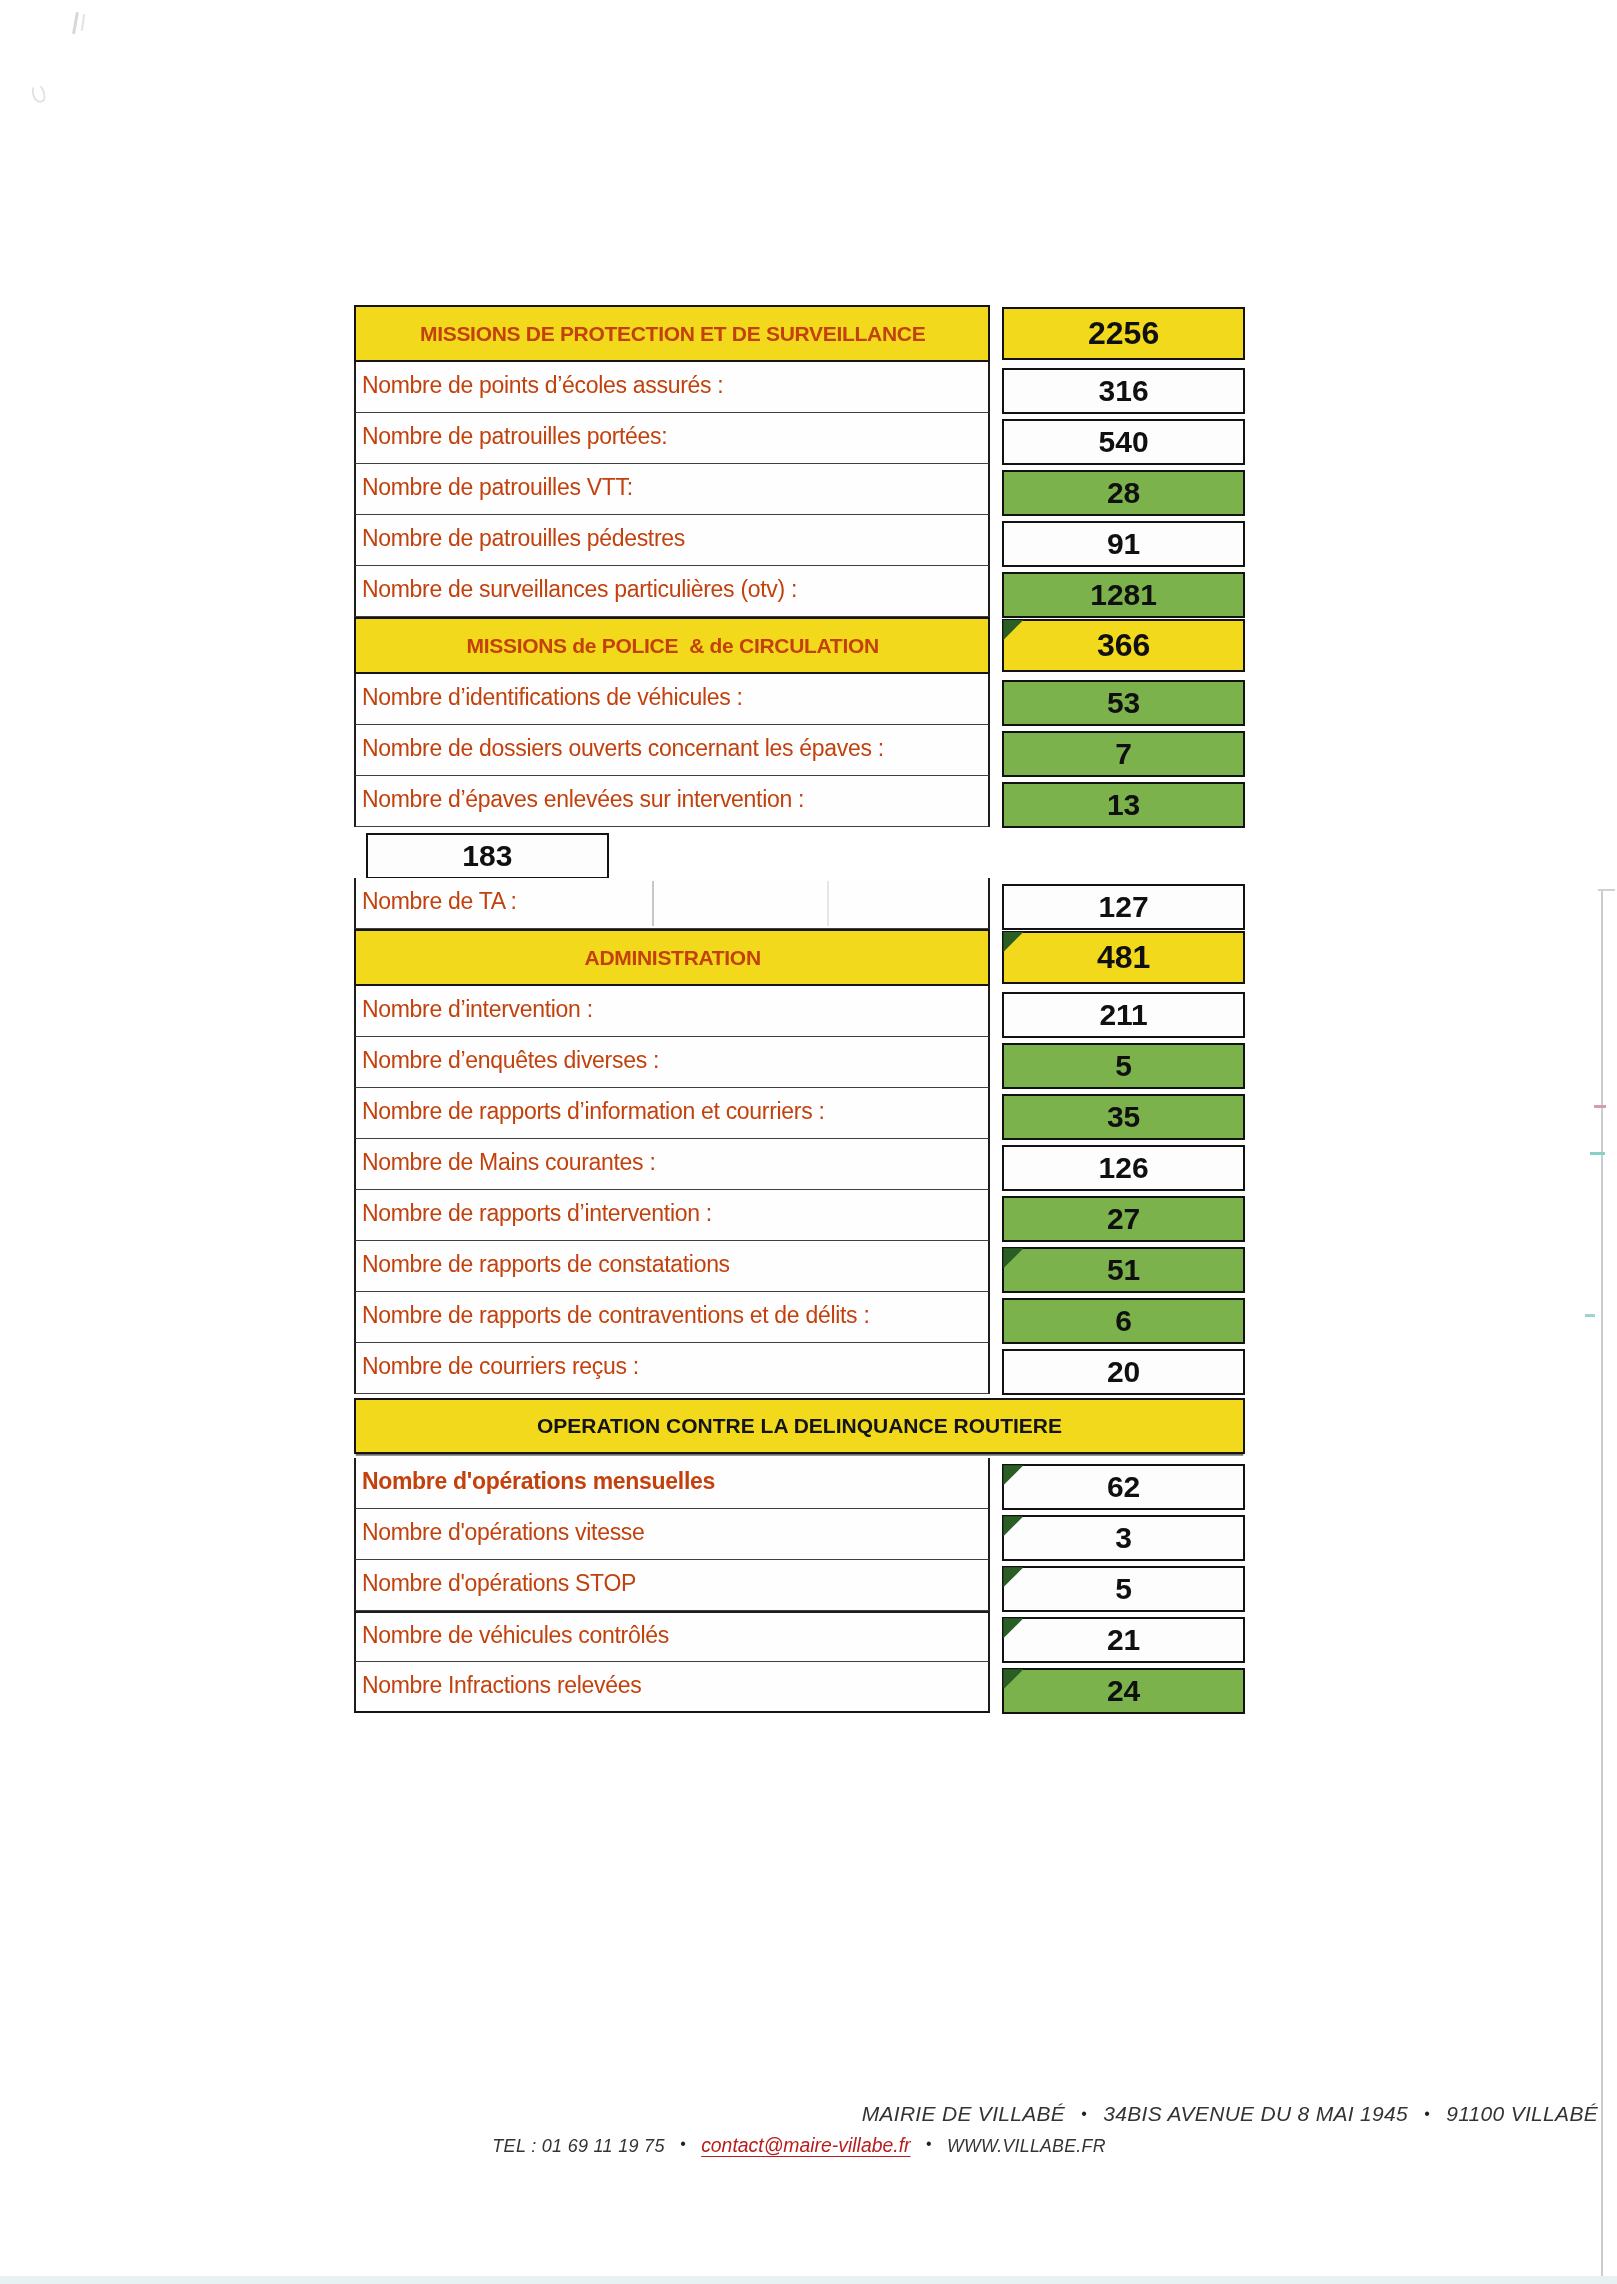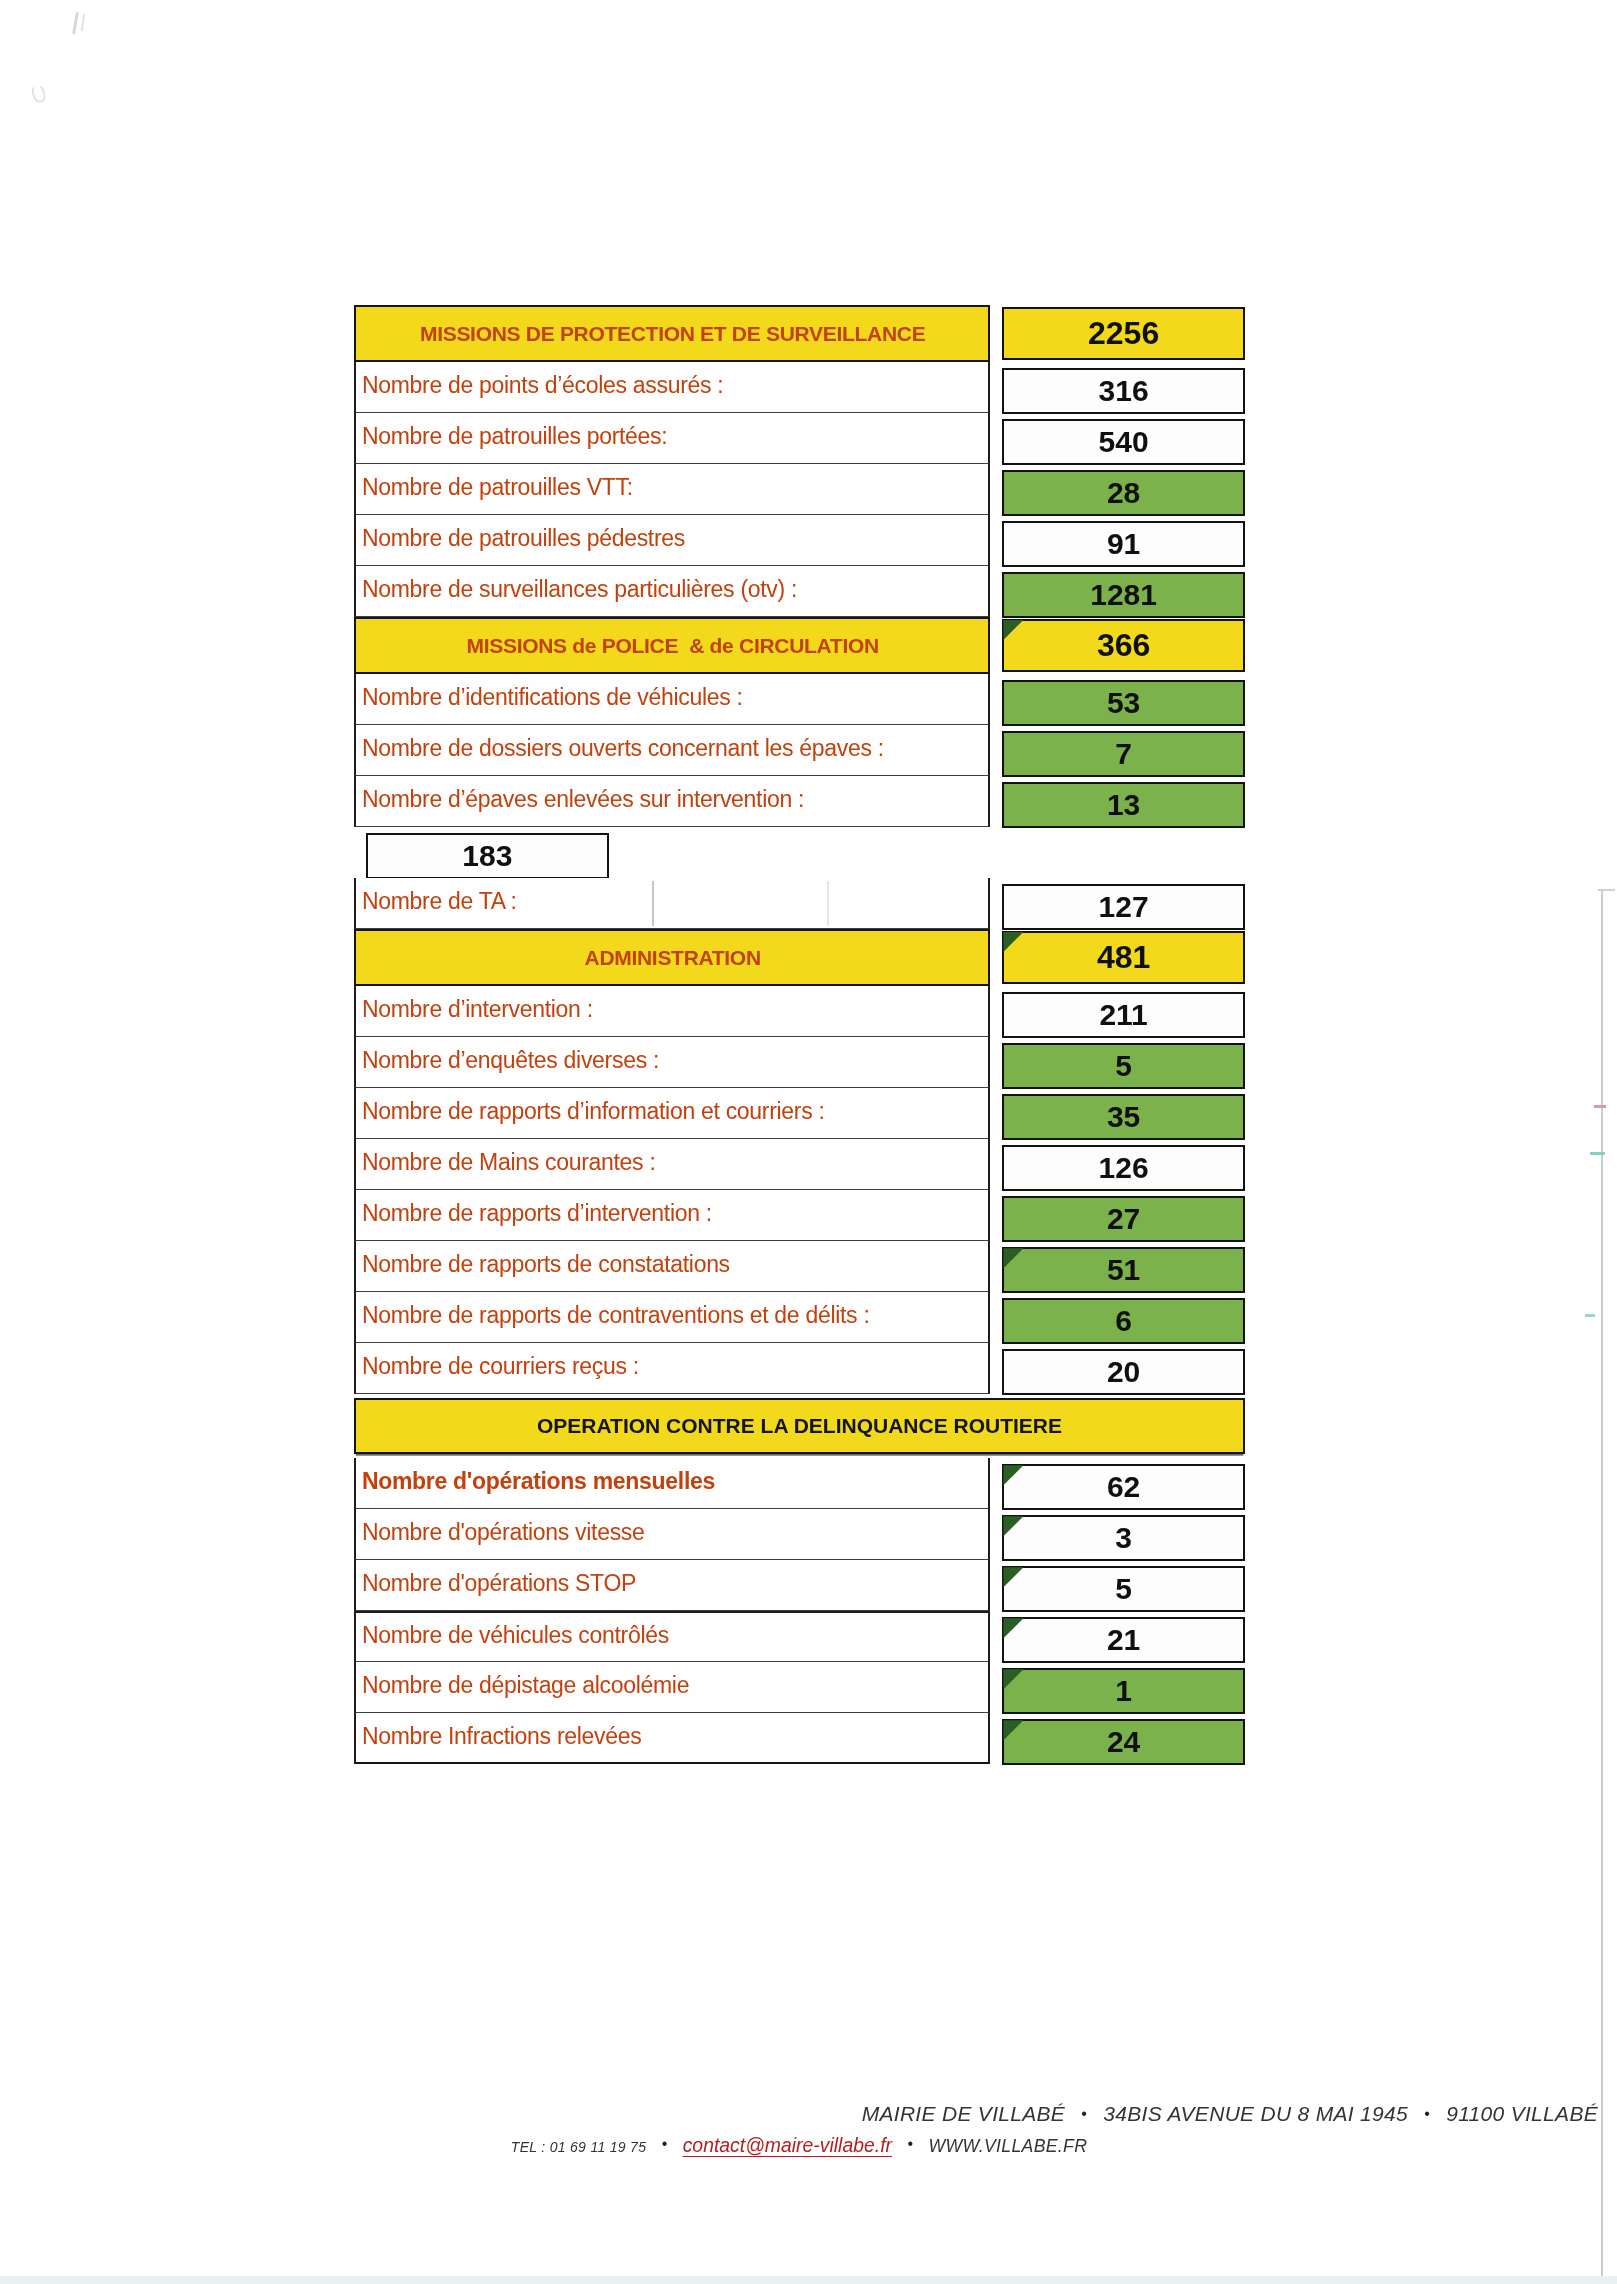--- a/index.html
+++ b/index.html
@@ -64,21 +64,21 @@
     display:flex; align-items:center; justify-content:center;
     font-weight:700; font-size:21px; color:#141414; white-space:pre;
     box-shadow:0 3.4px 0 -1.7px #6a6a6a;
   }
 
   
   .footer { position:absolute; left:0; top:2102px; width:1598px; text-align:center;
             color:#333333; font-style:italic; }
   .f-line1 { font-size:21px; letter-spacing:0.3px;text-align:right; }
   .f-line2 { font-size:19.4px; margin-top:7.6px; }
-  .f-tel { font-size:14px; letter-spacing:0.3px; }
+  .f-tel { font-size:18px; letter-spacing:0.3px; }
   .f-bullet { font-style:normal; font-size:16px; margin:0 10px; position:relative; top:-2.5px; color:#222; }
   .f-email { color:#b91c1c; text-decoration:underline; text-underline-offset:4.2px; cursor:pointer; }
   .f-web { font-size:17.7px; letter-spacing:0.3px; }
 
   
   .smudge-a1 { position:absolute; left:74px; top:11.8px; width:2.5px; height:22px;
                background:#a3a8af; opacity:.45; transform:rotate(10deg); }
   .smudge-a2 { position:absolute; left:82px; top:13.5px; width:1.7px; height:17px;
                background:#b3b8bd; opacity:.4; transform:rotate(8deg); }
   .smudge-b  { position:absolute; left:32px; top:84px; width:12.6px; height:18.5px;
@@ -327,29 +327,20 @@
       </div>
       <div class="t-row thick-top">
         <div class="col-label">
           <div class="lbl-cell">Nombre de véhicules contrôlés</div>
         </div>
         <div class="col-gut"></div>
         <div class="col-val">
           <div class="val-cell bg-white">21<div class="corner-mark"></div></div>
         </div>
       </div>
-      <div class="t-row">
-        <div class="col-label">
-          <div class="lbl-cell">Nombre de dépistage alcoolémie</div>
-        </div>
-        <div class="col-gut"></div>
-        <div class="col-val">
-          <div class="val-cell bg-green">1<div class="corner-mark"></div></div>
-        </div>
-      </div>
       <div class="t-row last">
         <div class="col-label">
           <div class="lbl-cell">Nombre Infractions relevées</div>
         </div>
         <div class="col-gut"></div>
         <div class="col-val">
           <div class="val-cell bg-green">24<div class="corner-mark"></div></div>
         </div>
       </div>
     </div>

